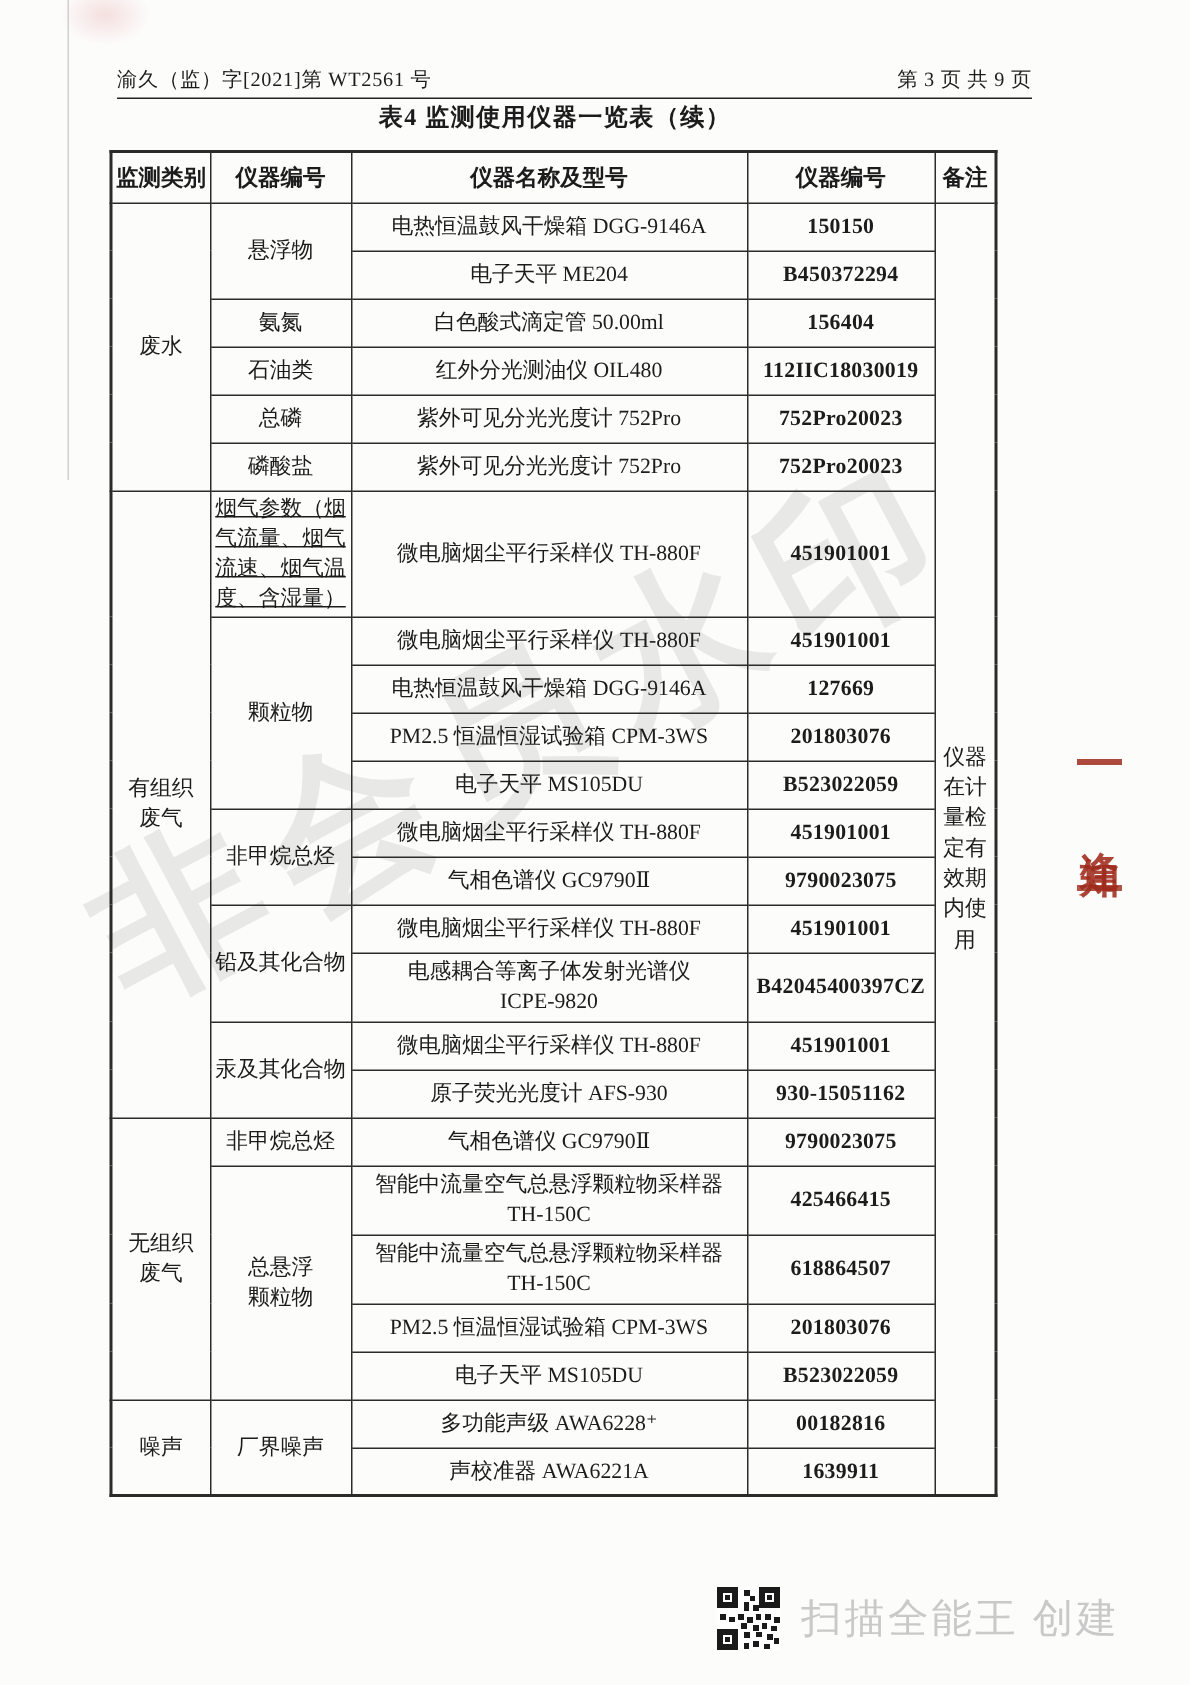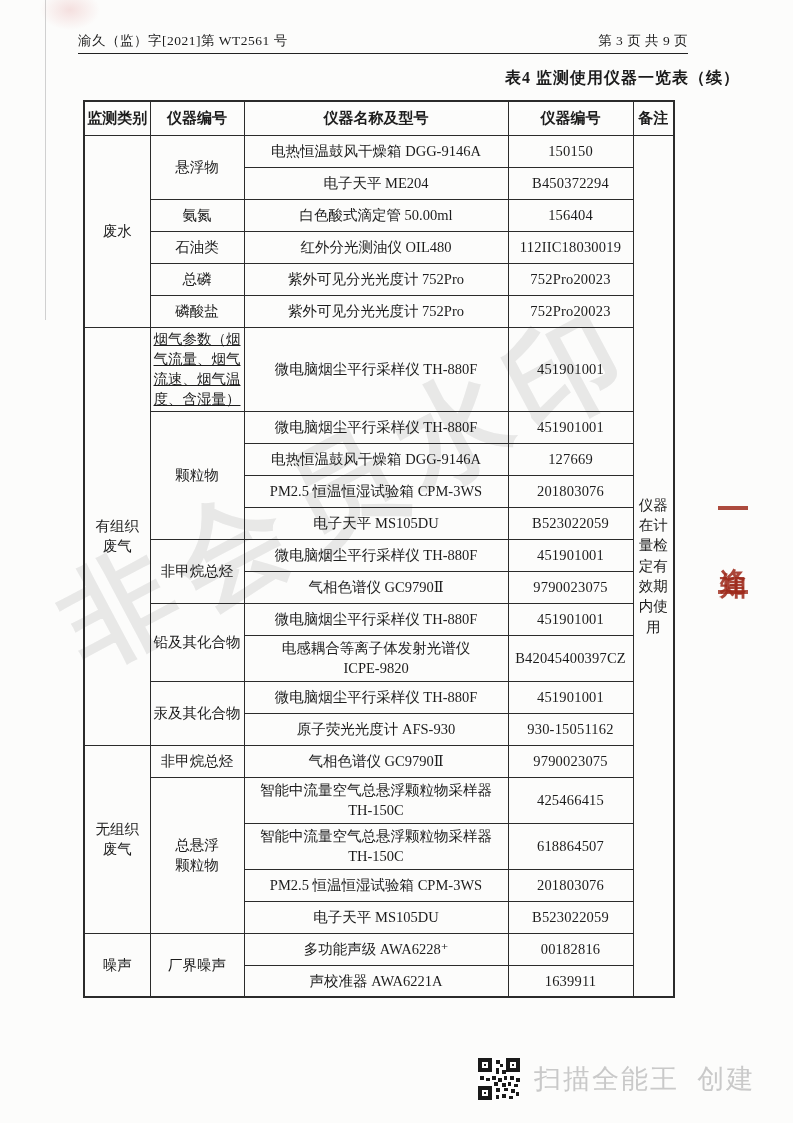--- a/index.html
+++ b/index.html
@@ -26,71 +26,71 @@
   .watermark {
     position:absolute; left:70px; top:560px;
     font-size:112px; letter-spacing:14px; white-space:nowrap;
     color:rgba(185,185,185,.30); font-weight:bold;
     transform:rotate(-28deg); transform-origin:left center;
     pointer-events:none; z-index:1;
   }
 
   
   .page-header {
-    position:absolute; left:78px; top:32px; width:610px;
+    position:absolute; left:78px; top:44px; width:610px;
     display:flex; justify-content:space-between; align-items:flex-end;
     border-bottom:1.6px solid #222; padding-bottom:3px;
     font-size:13.5px; letter-spacing:.5px;
   }
 
   
   .doc-title {
     position:absolute; left:0; top:68px; width:740px;
-    text-align:right; font-size:16px; font-weight:600; letter-spacing:1px;
+    text-align:center; font-size:16px; font-weight:600; letter-spacing:1px;
   }
 
   
   table.inst {
     position:absolute; left:73px; top:100px; width:590px;
     border-collapse:collapse; table-layout:fixed;
     z-index:2;
   }
   table.inst, table.inst td, table.inst th { border:1.5px solid #2b2b2b; }
-  table.inst { border-width:2px;margin-left:10px; }
+  table.inst { border-width:2px; }
   table.inst th {
     font-size:15px; font-weight:600; text-align:center; padding:2px;
   }
   table.inst td {
     font-size:14.5px; text-align:center; vertical-align:middle;
     padding:1px 2px; white-space:pre-line; line-height:1.4;
     background:rgba(252,252,251,.0);
   }
   col.c1{width:66px;} col.c2{width:94px;} col.c3{width:264px;} col.c4{width:125px;} col.c5{width:41px;}
   tr.r34{height:34px;} tr.r32{height:32px;} tr.r46{height:46px;} tr.r80{height:80px;}
   td.left{text-align:left; padding-left:3px;text-decoration:underline;}
   td.remark{line-height:1.55; padding:2px 1px;}
-  td.serial{font-size:14.5px; letter-spacing:.2px;}
+  td.serial{font-size:14.5px; letter-spacing:.2px;font-weight:bold;}
 
   
   .seal {
     position:absolute; left:718px; top:506px; width:30px; height:88px;
     border-top:4px solid rgba(158,43,28,.85);
     border-bottom:4px solid rgba(158,43,28,.8);
     color:rgba(158,43,28,.88);
     writing-mode:vertical-rl; text-orientation:upright;
     font-size:27px; font-weight:bold; text-align:center;
     letter-spacing:4px; line-height:30px;
     filter:blur(.3px);
     z-index:3;
   }
 
   
   .footer { position:absolute; left:478px; top:1058px; display:flex; align-items:center; gap:14px; }
   .qr { width:42px; height:42px; }
-  .credit { font-family:Liberation Mono, monospace;
+  .credit { font-family:Liberation Sans, sans-serif;
     font-size:27px; color:#c9c9c9; letter-spacing:2px; }
 </style>
 </head>
 <body>
 
 <div class="edge-line"></div>
 <div class="pink-smudge"></div>
 
 <div class="watermark">非会员水印</div>
 

